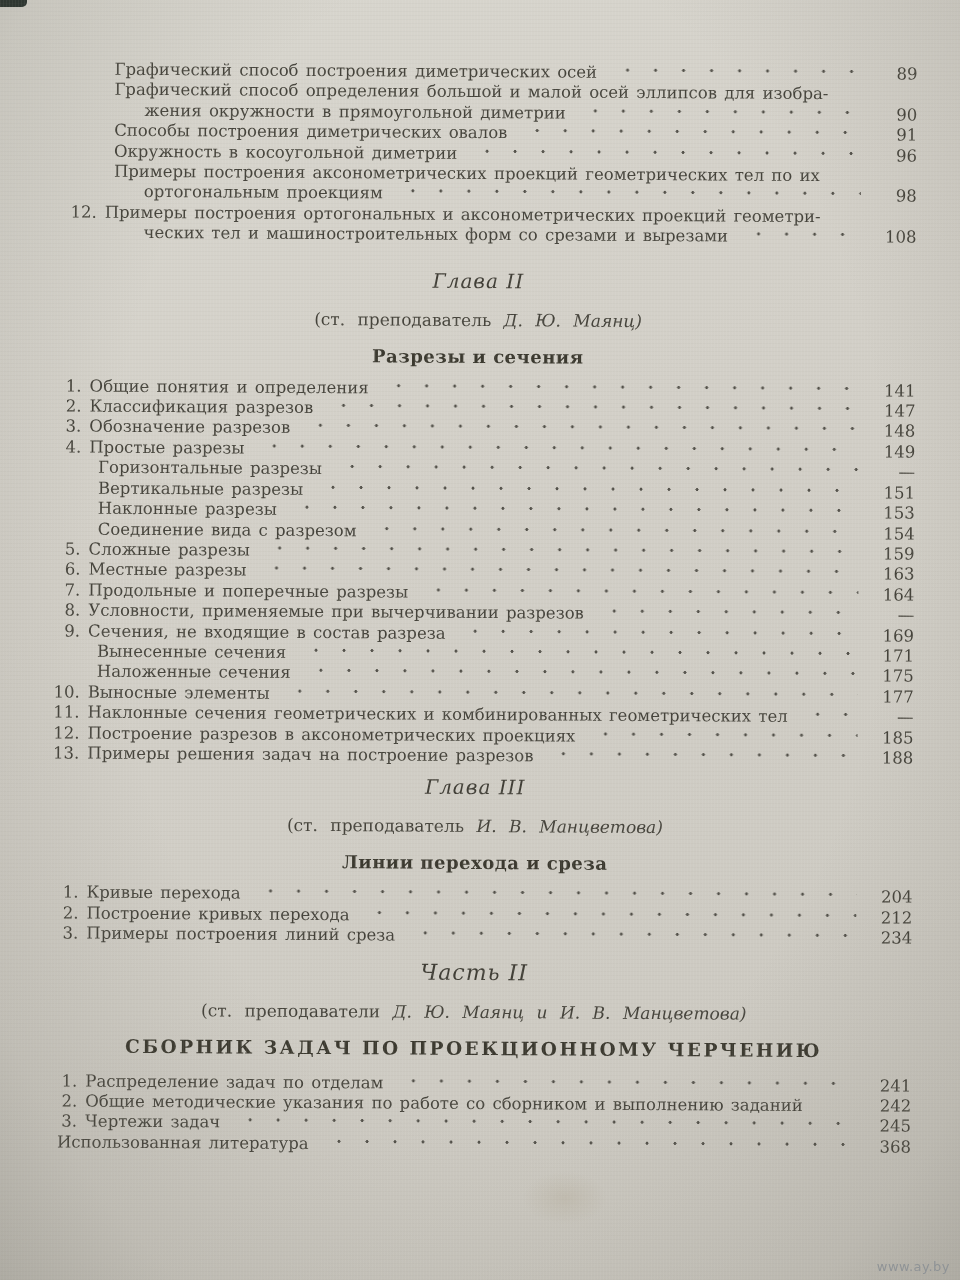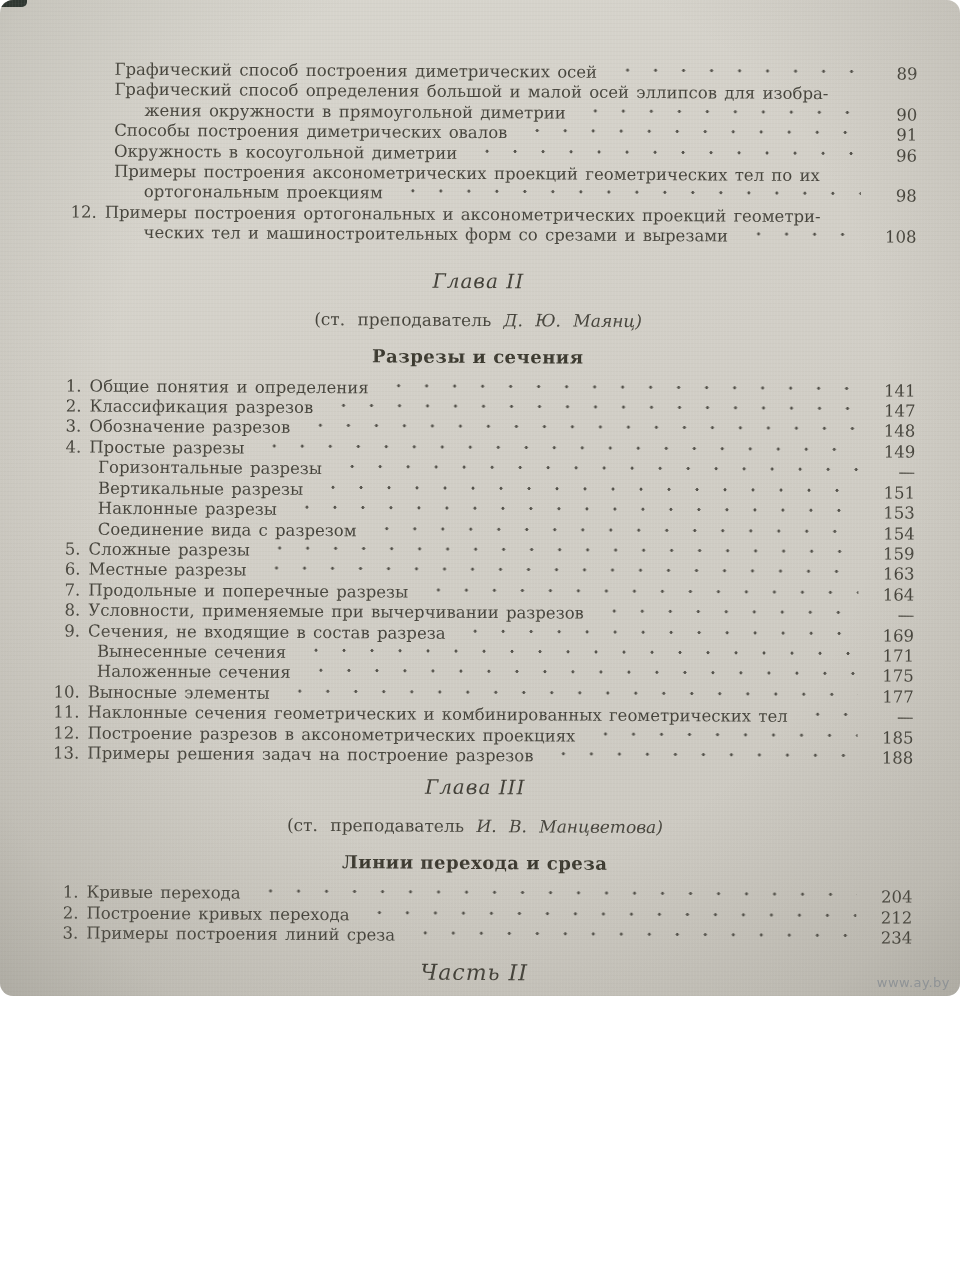--- a/index.html
+++ b/index.html
@@ -1,23 +1,22 @@
 <!DOCTYPE html>
 <html><head>
 <meta charset="utf-8">
 <style>
   html,body{margin:0;padding:0;}
   .page{
     position:relative;
-    width:960px;height:996px;
+    width:960px;height:1280px;
     overflow:hidden;
     background:linear-gradient(155deg,#d8d6ce 0%,#d3d0c8 35%,#cdcac2 75%,#c8c5bd 100%);
     font-family:"DejaVu Serif","Liberation Serif",serif;
     color:#45433b;
-    border-radius:13px;
   }
   .texture{
     position:absolute;inset:0;pointer-events:none;
     background:
       radial-gradient(60px 38px at 565px 1198px, rgba(140,120,80,.12), transparent 70%),
       repeating-linear-gradient(90deg, rgba(255,255,255,.05) 0 1px, transparent 1px 3px),
       repeating-linear-gradient(0deg, rgba(120,115,105,.04) 0 1px, transparent 1px 4px);
   }
   .vignette{
     position:absolute;inset:0;pointer-events:none;

